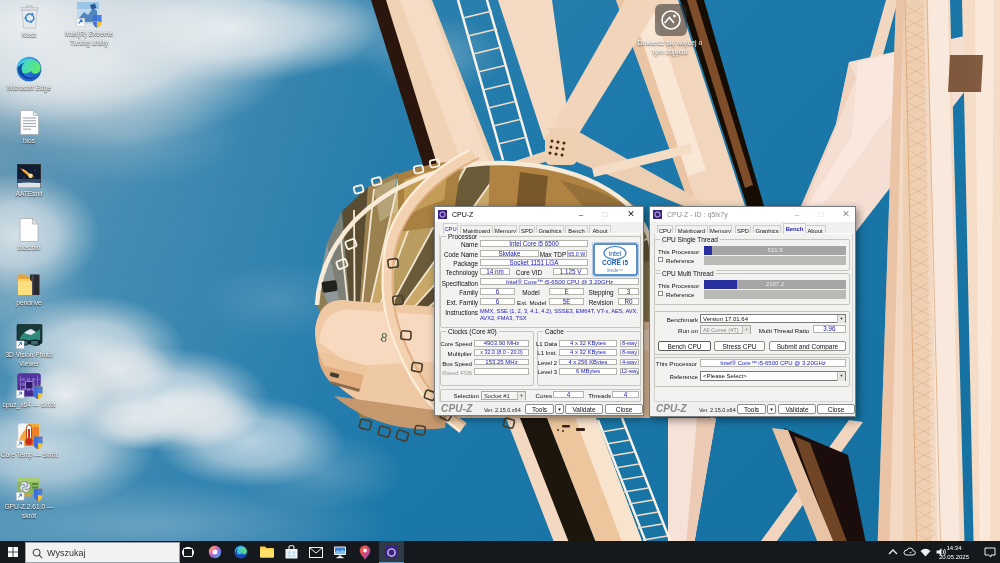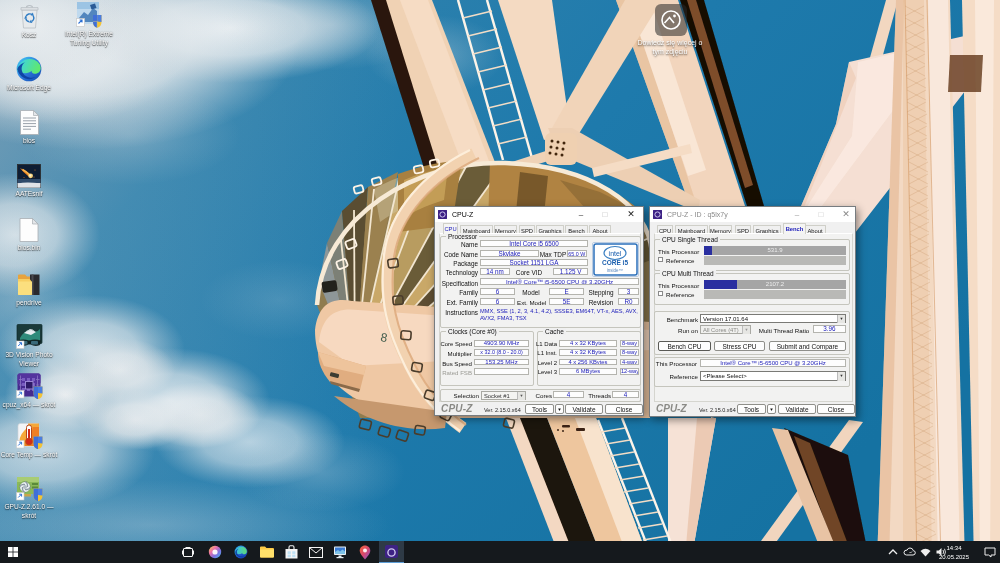--- a/index.html
+++ b/index.html
@@ -632,20 +632,27 @@
 
 <div id="taskbar">
 
  <svg style="position:absolute;left:8px;top:6px;" width="10" height="10" viewBox="0 0 10 10">
    <rect x="0" y="0" width="4.6" height="4.6" fill="#fff"></rect>
         <rect x="5.4" y="0" width="4.6" height="4.6" fill="#fff"></rect>
    <rect x="0" y="5.4" width="4.6" height="4.6" fill="#fff"></rect>
         <rect x="5.4" y="5.4" width="4.6" height="4.6" fill="#fff"></rect>
  </svg>
 
+ <div style="position:absolute;left:25px;top:1px;width:155px;height:21px;background:#f2f2f2;border:1px solid #9aa0a6;">
+   <svg style="position:absolute;left:6px;top:5px;" width="11" height="11" viewBox="0 0 11 11">
+     <circle cx="4.6" cy="4.6" r="3.4" fill="none" stroke="#444" stroke-width="1.1"></circle>
+     <path d="M 7.2 7.2 L 10.2 10.2" stroke="#444" stroke-width="1.1"></path>
+   </svg>
+   <div style="position:absolute;left:21px;top:4.5px;font-size:9px;color:#333;">Wyszukaj</div>
+ </div>
 
  <svg style="position:absolute;left:182px;top:6px;" width="12" height="11" viewBox="0 0 12 11">
    <rect x="1.5" y="1.5" width="9" height="8" fill="none" stroke="#f5f5f5" stroke-width="1" rx="0.5"></rect>
    <rect x="0" y="3.5" width="1.2" height="4" fill="#f5f5f5"></rect>
         <rect x="10.8" y="3.5" width="1.2" height="4" fill="#f5f5f5"></rect>
    <rect x="3.5" y="0" width="5" height="1.2" fill="#f5f5f5"></rect>
  </svg>
 
  <svg style="position:absolute;left:208px;top:4px;" width="14" height="14" viewBox="0 0 14 14">
    <defs>

